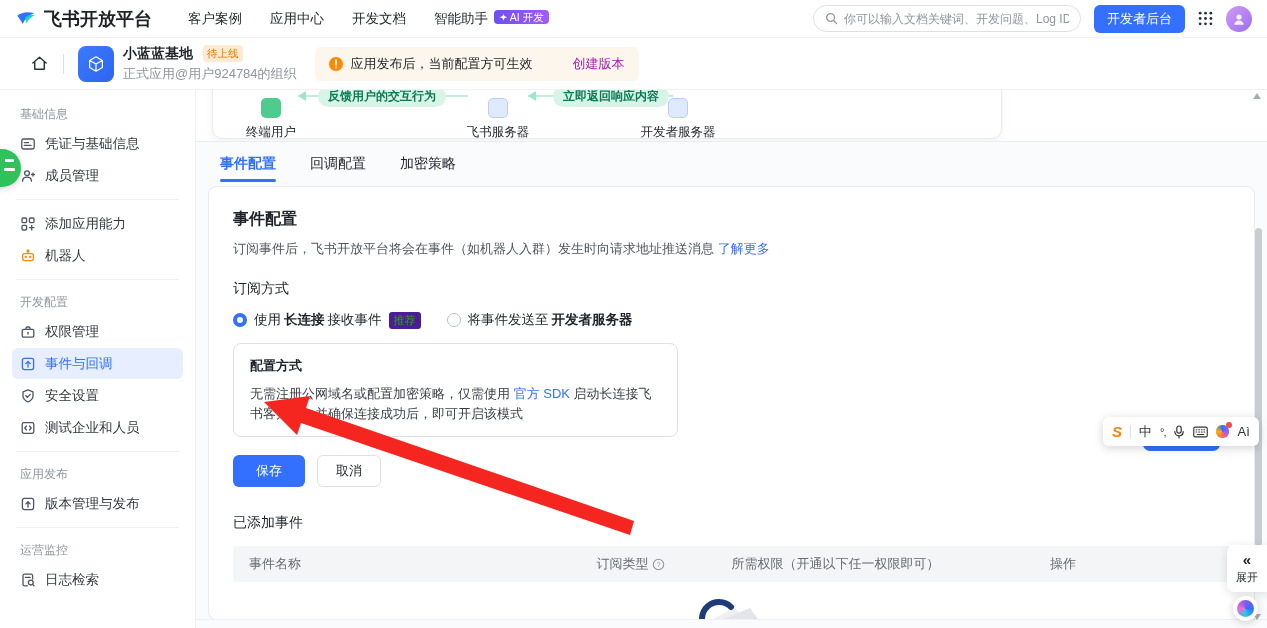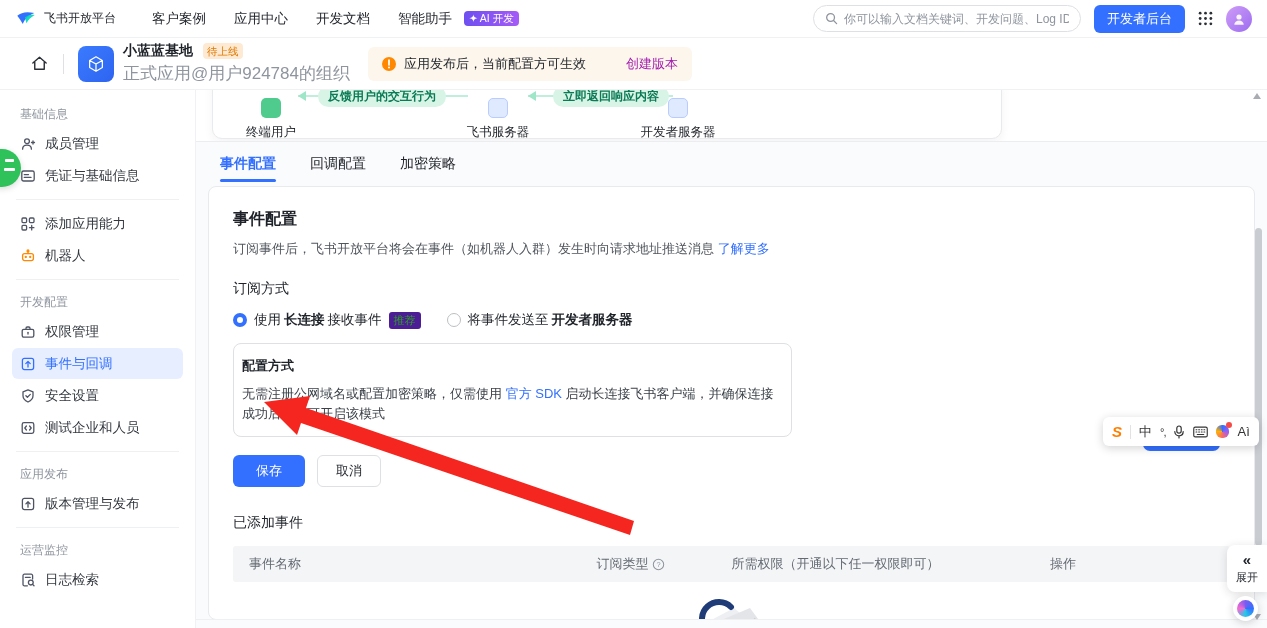--- a/index.html
+++ b/index.html
@@ -4,24 +4,24 @@
 <style>
   *{margin:0;padding:0;box-sizing:border-box}
   html,body{width:1267px;height:628px;overflow:hidden;background:#fff;
     font-family:"Liberation Sans","DejaVu Sans",sans-serif;color:#1f2329;position:relative}
   svg{display:block}
 
   
   .topnav{position:absolute;top:0;left:0;right:0;height:38px;background:#fff;
     border-bottom:1px solid #f0f1f2;display:flex;align-items:center;padding:0 15px;z-index:30}
   .brand{display:flex;align-items:center;gap:7px}
-  .brand-name{font-size:12px;font-weight:normal}
+  .brand-name{font-size:18px;font-weight:bold}
   .nav-items{display:flex;align-items:center;gap:28px;margin-left:36px;font-size:13.5px}
   .nav-item{cursor:pointer}
-  .nav-assist{display:flex;align-items:center;gap:12px}
+  .nav-assist{display:flex;align-items:flex-start;gap:6px}
   .ai-badge{display:inline-flex;align-items:center;gap:2px;background:linear-gradient(90deg,#6e4ff0,#a55bf7);
     color:#fff;font-size:10.5px;padding:2px 5px;border-radius:4px;line-height:1}
   .topnav-right{margin-left:auto;display:flex;align-items:center;gap:13px}
   .search-box{width:268px;height:27px;border:1px solid #dee0e3;border-radius:14px;
     display:flex;align-items:center;gap:6px;padding:0 11px;background:#fff}
   .search-box input{border:none;outline:none;flex:1;font-size:12px;color:#1f2329;background:transparent;
     font-family:inherit}
   .search-box input::placeholder{color:#8f959e}
   .console-btn{background:#3370ff;color:#fff;border:none;border-radius:6px;font-size:13px;
     padding:5px 13px;font-family:inherit;cursor:pointer}
@@ -31,21 +31,21 @@
   
   .appbar{position:absolute;top:38px;left:0;right:0;height:52px;background:#fff;
     border-bottom:1px solid #f0f1f2;display:flex;align-items:center;padding:0 30px;z-index:29}
   .vdiv{width:1px;height:20px;background:#dee0e3;margin:0 14px}
   .app-icon{width:36px;height:36px;border-radius:8px;background:linear-gradient(135deg,#3a7bff,#2e64f0);
     display:flex;align-items:center;justify-content:center;margin-right:9px}
   .app-info{display:flex;flex-direction:column;justify-content:center;gap:2px}
   .app-name-row{display:flex;align-items:center;gap:10px}
   .app-name{font-size:14px;font-weight:bold}
   .tag-pending{background:#feead2;color:#de7802;font-size:10.5px;padding:1px 4px;border-radius:4px;line-height:1.4}
-  .app-sub{font-size:17px;color:#8f959e}
+  .app-sub{font-size:13px;color:#8f959e}
   .warn-banner{margin-left:18px;height:34px;background:#fdf6ec;border-radius:6px;display:flex;
     align-items:center;gap:8px;padding:0 14px;font-size:13px}
   .warn-link{color:#a21caf;margin-left:32px;cursor:pointer}
 
   
   .sidebar{position:absolute;top:90px;left:0;bottom:0;width:196px;background:#fff;
     border-right:1px solid #f0f1f2;padding:10px 12px 0;z-index:10;overflow:hidden}
   .side-title{font-size:12px;color:#8f959e;padding:6px 8px 4px}
   .side-item{display:flex;align-items:center;gap:9px;height:31px;padding:0 8px;border-radius:6px;
     font-size:13.5px;color:#33383f;cursor:pointer;margin:1px 0}
@@ -87,21 +87,21 @@
   .desc{margin-top:10px;font-size:13px;color:#51565d}
   .link{color:#3370ff;cursor:pointer}
   .sub-label{margin-top:22px;font-size:14px}
   .radio-row{margin-top:13px;display:flex;align-items:center;gap:26px;font-size:13.5px}
   .radio-opt{display:flex;align-items:center;gap:7px;cursor:pointer}
   .radio{width:14px;height:14px;border-radius:50%;background:#fff;flex:none}
   .radio.on{border:4px solid #3370ff}
   .radio.off{border:1px solid #bbbfc4}
   .b{font-weight:bold;margin:0 3px}
   .badge-rec{background:#4c1d95;color:#2ea121;font-size:11px;padding:1px 5px;border-radius:3px}
-  .config-box{margin-top:14px;width:559px;border:1px solid #dee0e3;border-radius:8px;padding:13px 8px;
+  .config-box{margin-top:14px;width:445px;border:1px solid #dee0e3;border-radius:8px;padding:13px 16px;
     font-size:13px}
   .config-box .cb-title{font-weight:bold;margin-bottom:9px}
   .config-box .cb-text{color:#3b4048;line-height:1.5}
   .btn-row{margin-top:18px;display:flex;gap:12px}
   .btn-primary{background:#3370ff;color:#fff;border:none;border-radius:6px;font-size:13px;
     padding:6px 23px;font-family:inherit;cursor:pointer}
   .btn-default{background:#fff;color:#1f2329;border:1px solid #dee0e3;border-radius:6px;font-size:13px;
     padding:6px 18px;font-family:inherit;cursor:pointer}
   .added-title{margin-top:27px;font-size:14px}
   .table-head{margin-top:14px;height:36px;background:#f4f5f7;border-radius:3px;display:grid;
@@ -227,33 +227,33 @@
     </svg>
     <span>应用发布后，当前配置方可生效</span>
     <span class="warn-link">创建版本</span>
   </div>
 </div>
 
 <div class="sidebar">
   <div class="side-title">基础信息</div>
   <div class="side-item">
     <svg width="16" height="16" viewBox="0 0 16 16" fill="none" stroke-width="1.3" stroke-linecap="round" stroke-linejoin="round">
+      <rect x="1.8" y="3" width="12.4" height="10" rx="1.8"></rect>
+        <line x1="4.3" y1="6.6" x2="8.5" y2="6.6"></line>
+        <line x1="4.3" y1="9.4" x2="11" y2="9.4"></line>
+    </svg>
+    <span>凭证与基础信息</span>
+  </div>
+  <div class="side-item">
+    <svg width="16" height="16" viewBox="0 0 16 16" fill="none" stroke-width="1.3" stroke-linecap="round" stroke-linejoin="round">
       <circle cx="7" cy="5.2" r="2.4"></circle>
         <path d="M2.6,13.2 c0-2.5 2-4 4.4-4 s4.4,1.5 4.4,4"></path>
         <path d="M11.5,6.5 h3 M13,5 v3"></path>
     </svg>
     <span>成员管理</span>
-  </div>
-  <div class="side-item">
-    <svg width="16" height="16" viewBox="0 0 16 16" fill="none" stroke-width="1.3" stroke-linecap="round" stroke-linejoin="round">
-      <rect x="1.8" y="3" width="12.4" height="10" rx="1.8"></rect>
-        <line x1="4.3" y1="6.6" x2="8.5" y2="6.6"></line>
-        <line x1="4.3" y1="9.4" x2="11" y2="9.4"></line>
-    </svg>
-    <span>凭证与基础信息</span>
   </div>
   <div class="side-divider"></div>
 
   <div class="side-item">
     <svg width="16" height="16" viewBox="0 0 16 16" fill="none" stroke-width="1.3" stroke-linecap="round" stroke-linejoin="round">
       <rect x="2" y="2" width="4.6" height="4.6" rx="1"></rect>
         <rect x="9.4" y="2" width="4.6" height="4.6" rx="1"></rect>
         <rect x="2" y="9.4" width="4.6" height="4.6" rx="1"></rect>
         <path d="M11.7,9.5 v4.4 M9.5,11.7 h4.4"></path>
     </svg>

